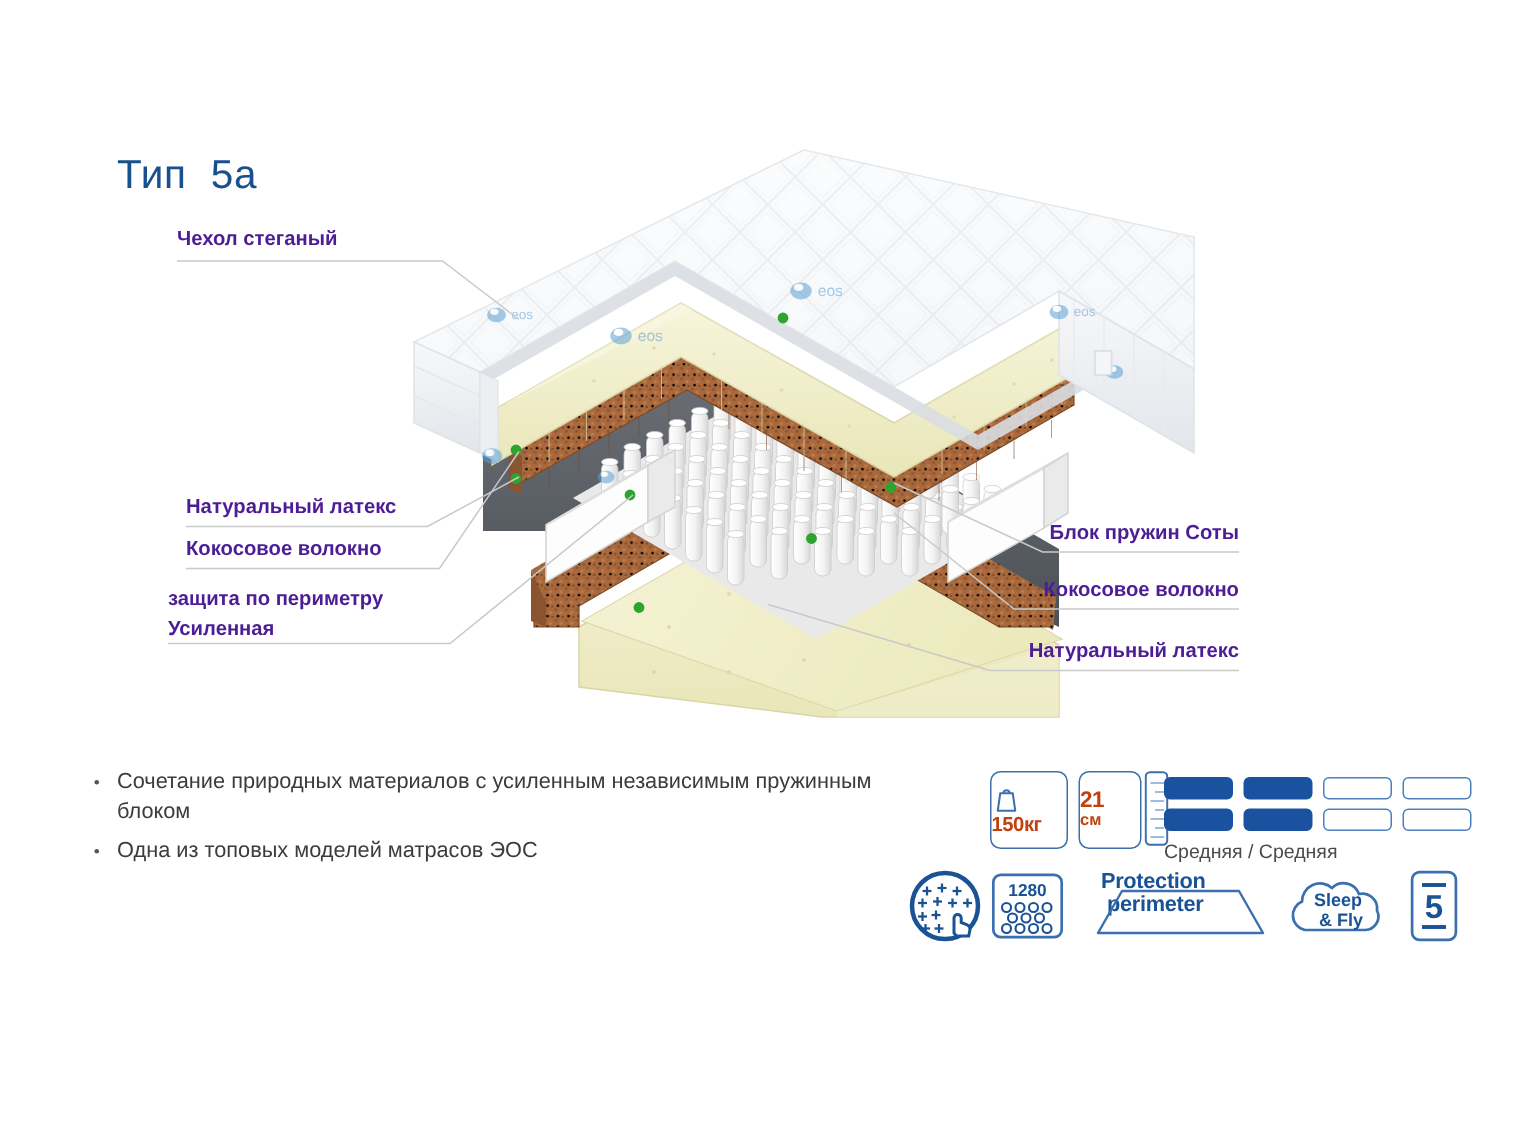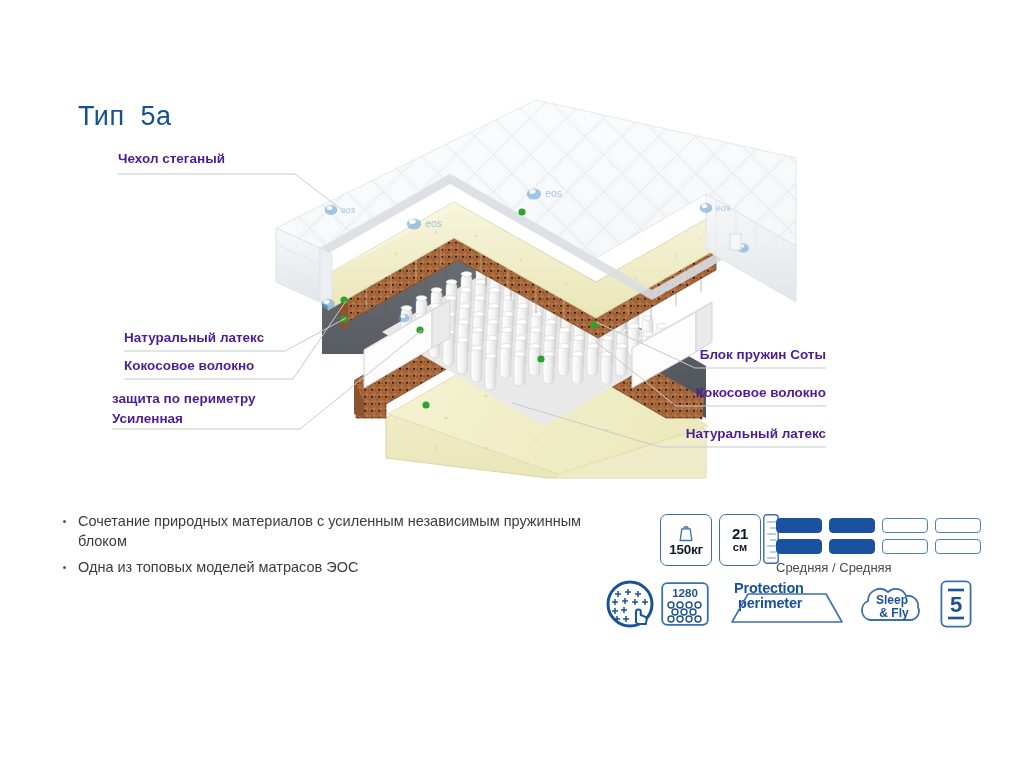--- a/index.html
+++ b/index.html
@@ -40,22 +40,22 @@
   #bullets li:before{
     content:"";position:absolute;left:5px;top:8px;width:3px;height:3px;
     border-radius:50%;background:#555;
   }
 
   
   #specs{position:absolute;left:604px;top:508px;width:400px;height:140px;}
   .badge{position:absolute;}
   .bx{
     border:1.6px solid #3b6fae;border-radius:7px;background:#fff;
-    display:flex;flex-direction:column;align-items:center;justify-content:center;
-    color:#0f172a;font-weight:bold;
+    display:flex;flex-direction:column;justify-content:center;
+    color:#c2410c;font-weight:bold;
   }
   .bx .num{font-size:13.5px;line-height:14px;letter-spacing:-.3px;}
   .bx .unit{font-size:11px;line-height:12px;}
 
   
   #firmness{position:absolute;left:172px;top:10px;}
   .frow{display:flex;gap:7px;margin-bottom:6px;}
   .seg{width:46px;height:15px;border-radius:4px;border:1.4px solid #4a7fc1;box-sizing:border-box;}
   .seg.on{background:#1a52a0;border-color:#1a52a0;}
   #firmness-label{font-size:13px;color:#4a4a4a;margin-top:3px;}

